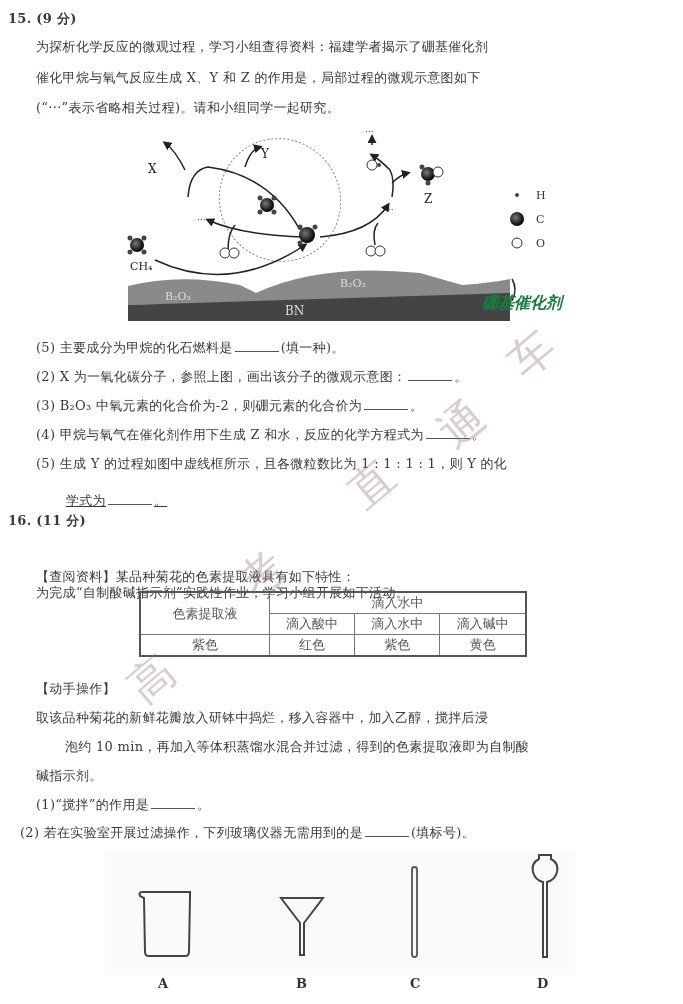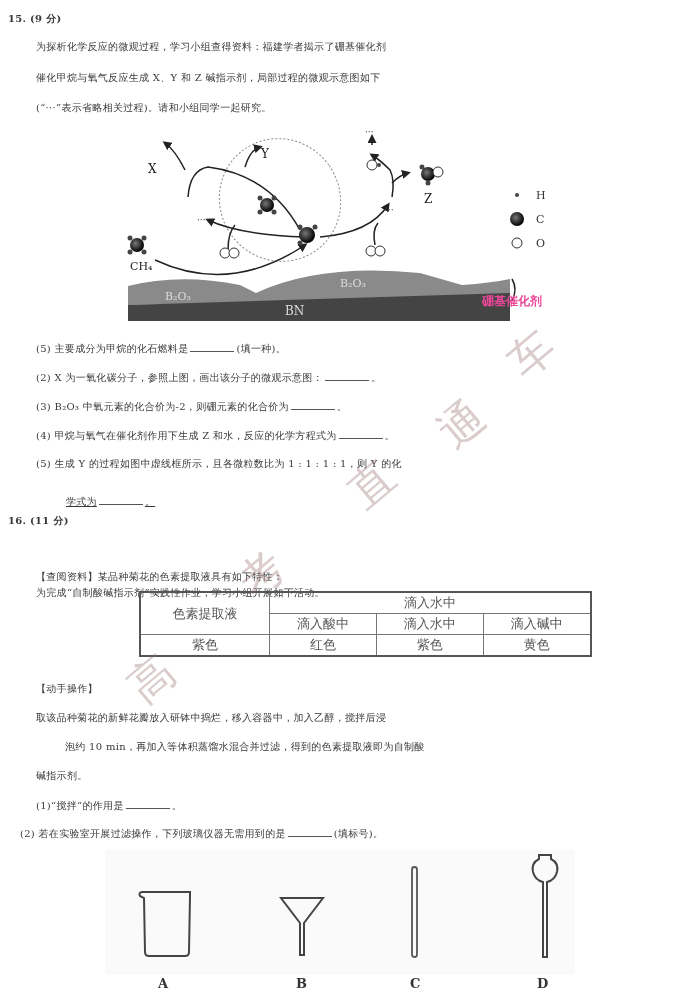--- a/index.html
+++ b/index.html
@@ -1,33 +1,33 @@
 <!DOCTYPE html>
 <html><head>
 <meta charset="utf-8">
 <style>
   html,body{margin:0;padding:0;background:#fff;}
   body{width:683px;height:1004px;position:relative;overflow:hidden;
        font-family:"DejaVu Serif","Liberation Serif",serif;color:#333;}
-  .ln{position:absolute;font-size:10px;line-height:22px;white-space:nowrap;letter-spacing:0.3px;color:#3a3a3a;}
+  .ln{position:absolute;font-size:13px;line-height:22px;white-space:nowrap;letter-spacing:0.3px;color:#3a3a3a;}
   .qnum{font-weight:bold;}
   .blank{display:inline-block;width:44px;border-bottom:1.2px solid #555;height:14px;vertical-align:baseline;margin:0 2px;}
-  .lbl{position:absolute;font-size:12px;color:#ec4899;font-family:"DejaVu Serif",serif;}
-  table.tb{position:absolute;left:139px;top:591px;width:453px;border-collapse:collapse;font-size:13px;color:#555;border:2px solid #555;}
+  .lbl{position:absolute;font-size:16px;color:#15803d;font-family:"DejaVu Serif",serif;font-style:italic;}
+  table.tb{position:absolute;left:139px;top:591px;width:388px;border-collapse:collapse;font-size:13px;color:#555;border:2px solid #555;}
   table.tb td{border:1px solid #777;text-align:center;height:20px;padding:0;}
   .wm{position:absolute;color:rgba(150,110,110,0.35);font-size:44px;font-family:"DejaVu Serif",serif;transform:rotate(-40deg);pointer-events:none;}
   .glass{position:absolute;}
   .glabel{position:absolute;font-size:13px;font-weight:bold;color:#333;}
 </style>
 </head>
 <body>
 
 <div class="ln qnum" style="left:8px;top:8px;">15. (9 分)</div>
 <div class="ln" style="left:36px;top:36px;">为探析化学反应的微观过程，学习小组查得资料：福建学者揭示了硼基催化剂</div>
-<div class="ln" style="left:36px;top:67px;">催化甲烷与氧气反应生成 X、Y 和 Z 碱指示剂，局部过程的微观示意图如下</div>
+<div class="ln" style="left:36px;top:67px;">催化甲烷与氧气反应生成 X、Y 和 Z 的作用是，局部过程的微观示意图如下</div>
 <div class="ln" style="left:36px;top:97px;">(“···”表示省略相关过程)。请和小组同学一起研究。</div>
 
 <div style="position:absolute;left:110px;top:125px;width:480px;height:200px;">
   <svg width="480" height="200" viewBox="0 0 480 200">
     <defs>
       <marker id="ah" markerWidth="6" markerHeight="6" refX="4" refY="3" orient="auto">
           <path d="M0,0 L6,3 L0,6 z" fill="#222"></path>
         </marker>
       <radialGradient id="cg" cx="40%" cy="40%" r="60%">
           <stop offset="0%" stop-color="#777"></stop>

